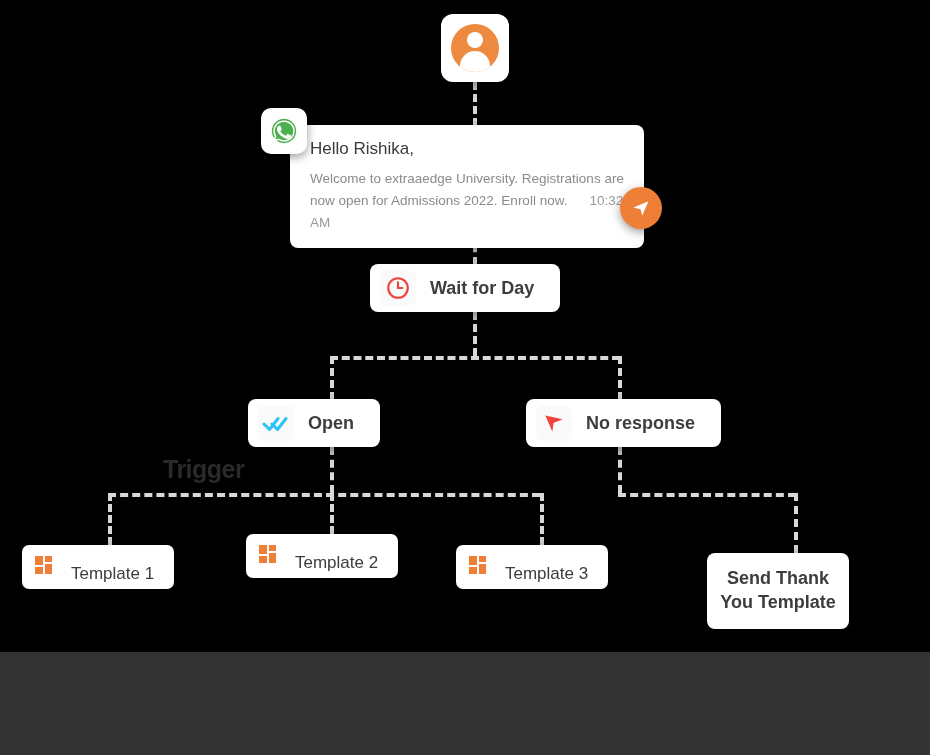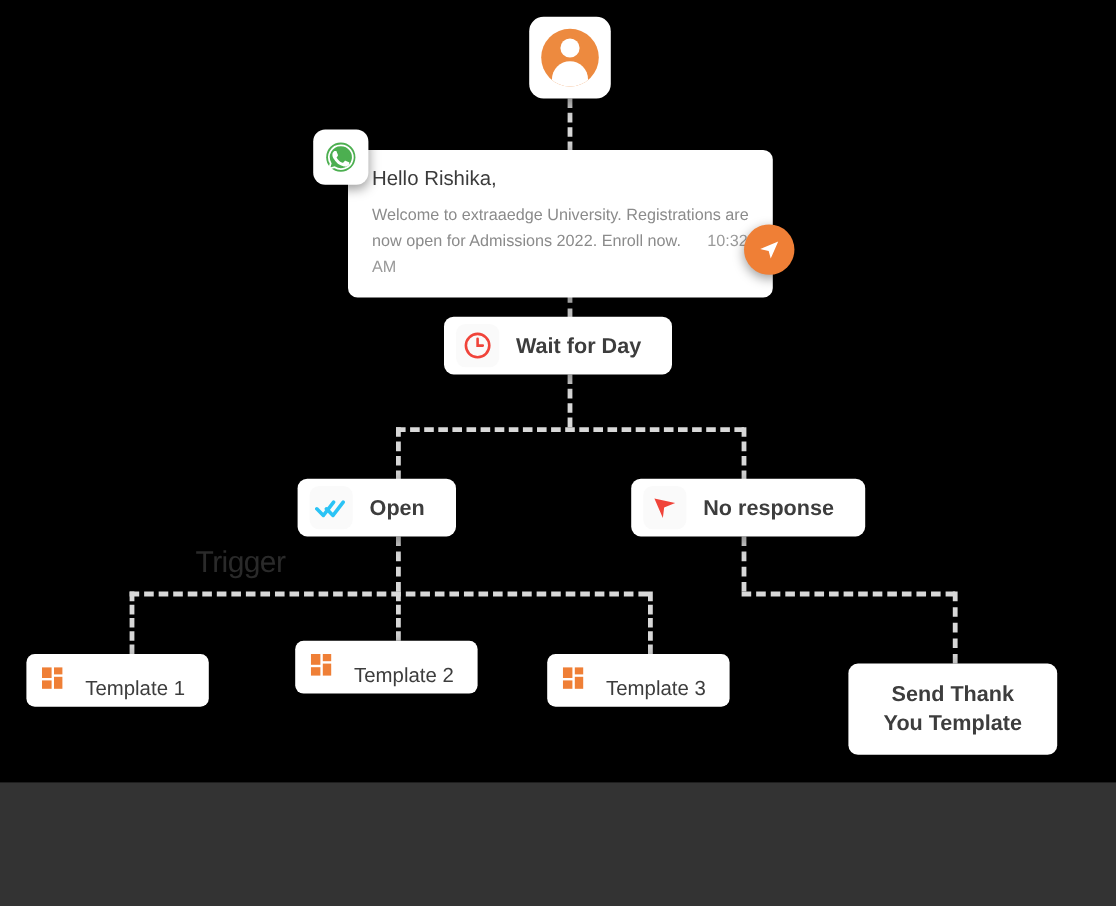--- a/index.html
+++ b/index.html
@@ -28,21 +28,21 @@
     height: 103px;
     background: #333333;
   }
 
   
   .ghost-text {
     position: absolute;
     left: 163px;
     top: 455px;
     font-size: 25px;
-    font-weight: 400;
+    font-weight: 700;
     color: #2a2a2a;
     letter-spacing: -0.5px;
     user-select: none;
   }
 
   
   .conn {
     position: absolute;
     background: transparent;
   }
@@ -204,21 +204,21 @@
     margin-top: 14px;
   }
   .node-tpl1 { left: 22px;  top: 545px; }
   .node-tpl2 { left: 246px; top: 534px; }
   .node-tpl3 { left: 456px; top: 545px; }
 
   
   .node-thanks {
     left: 707px;
     top: 553px;
-    width: 174px;
+    width: 142px;
     height: 76px;
     border-radius: 8px;
     justify-content: center;
     text-align: center;
   }
   .thanks-label {
     font-size: 18px;
     font-weight: bold;
     color: #3d3d3d;
     line-height: 1.32;

